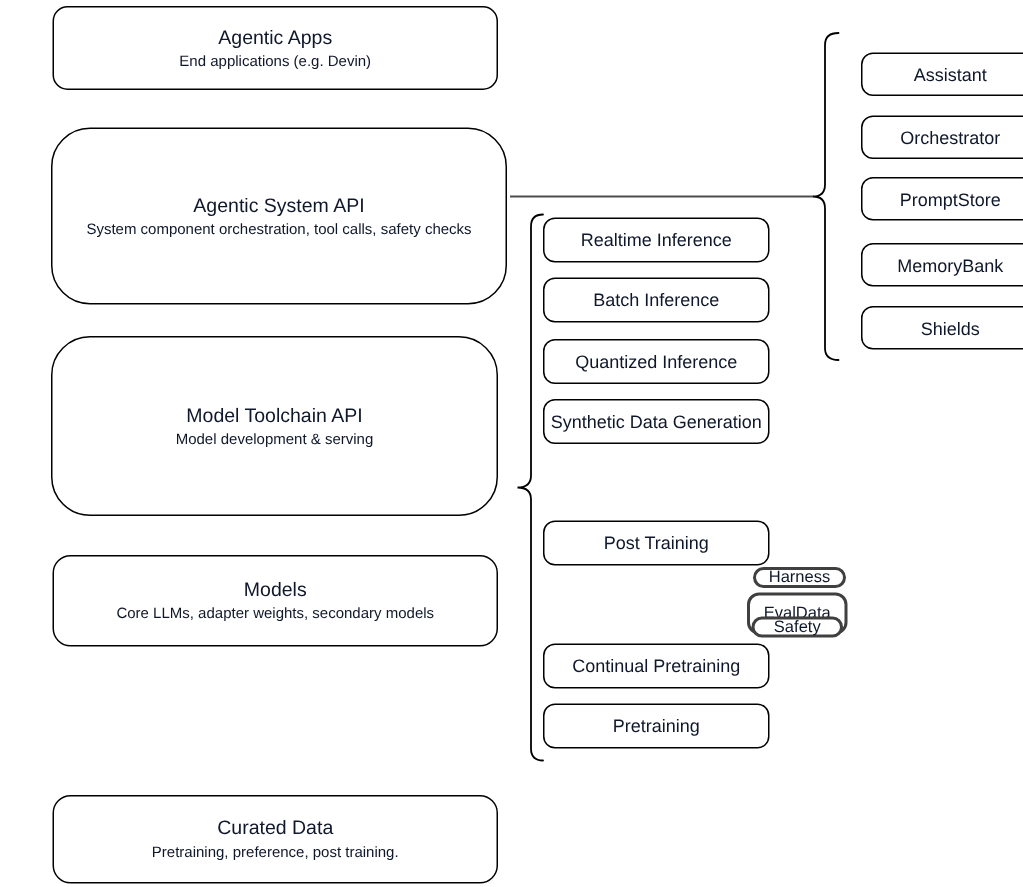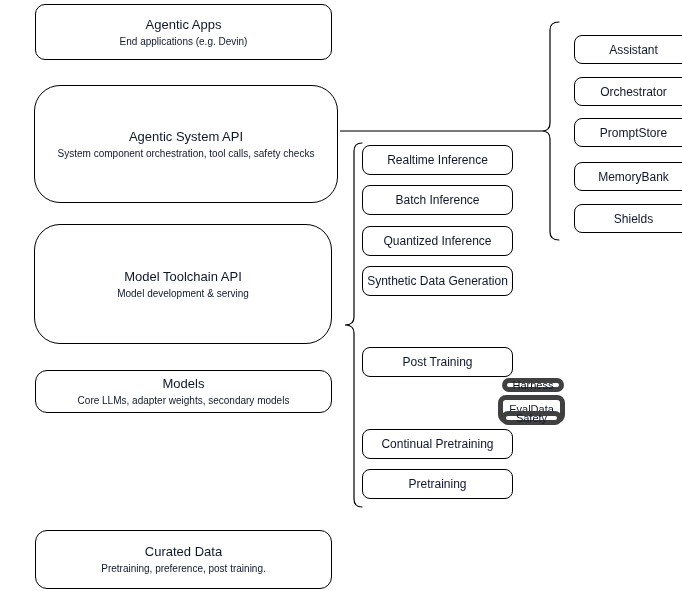--- a/index.html
+++ b/index.html
@@ -35,35 +35,35 @@
     white-space:nowrap;
   }
   .node .lbl{
     font-size:12px;
     line-height:14px;
     white-space:nowrap;
   }
   .pill{
     position:absolute;
     box-sizing:border-box;
-    border:5px solid #404040;
+    border:2px solid #404040;
     border-radius:8px;
     background:#fff;
     display:flex;
     align-items:center;
     justify-content:center;
     font-size:11px;
     white-space:nowrap;
     z-index:3;
   }
   
   .lc0{left:3px;  top:4px;   width:297px; height:56px;  border-radius:10px;}
   .lc1{left:2px;  top:85px;  width:304px; height:118px; border-radius:26px;}
   .lc2{left:2px;  top:224px; width:298px; height:120px; border-radius:26px;}
-  .lc3{left:3px;  top:370px; width:297px; height:43px;  border-radius:12px;}
+  .lc3{left:3px;  top:370px; width:297px; height:61px;  border-radius:12px;}
   .lc4{left:3px;  top:448px; width:297px; height:62px;  border-radius:12px;}
   .lc5{left:3px;  top:530px; width:297px; height:59px;  border-radius:12px;}
   
   .mc{left:330px; width:151px; height:30px; border-radius:8px; z-index:2;}
   .mc0{top:145px;} .mc1{top:185px;} .mc2{top:226px;}
   .mc3{top:266px;} .mc4{top:307px;} .mc5{top:347px;}
   .mc6{top:388px;} .mc7{top:429px;} .mc8{top:469px;}
   
   .pill0{left:470px; top:378px; width:62px; height:14px;}
   .pill1{left:466px; top:395px; width:67px; height:28px;}

